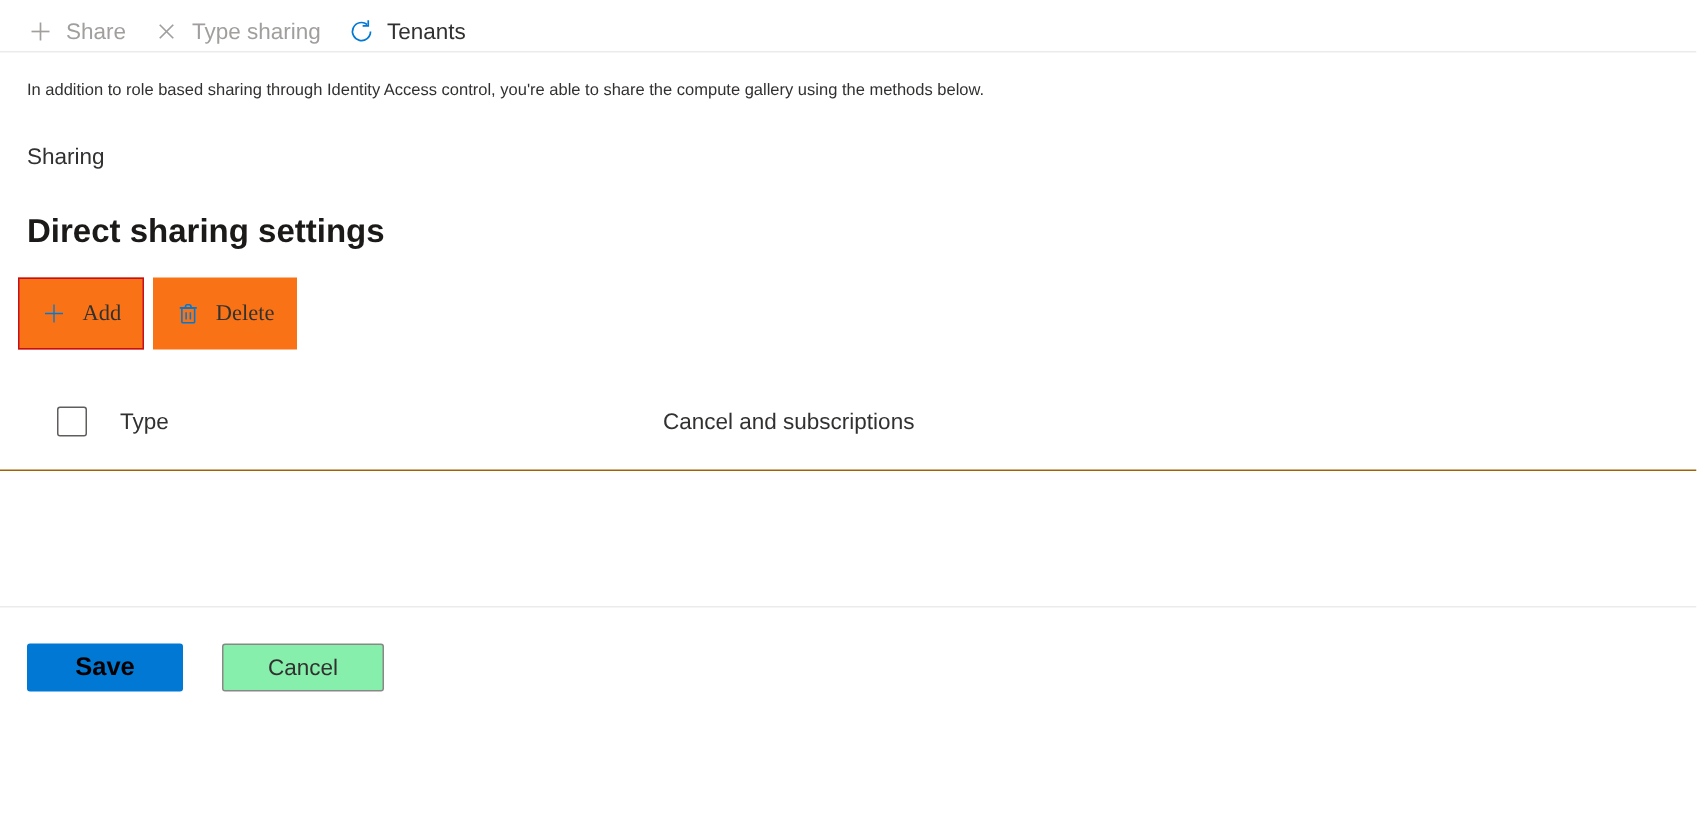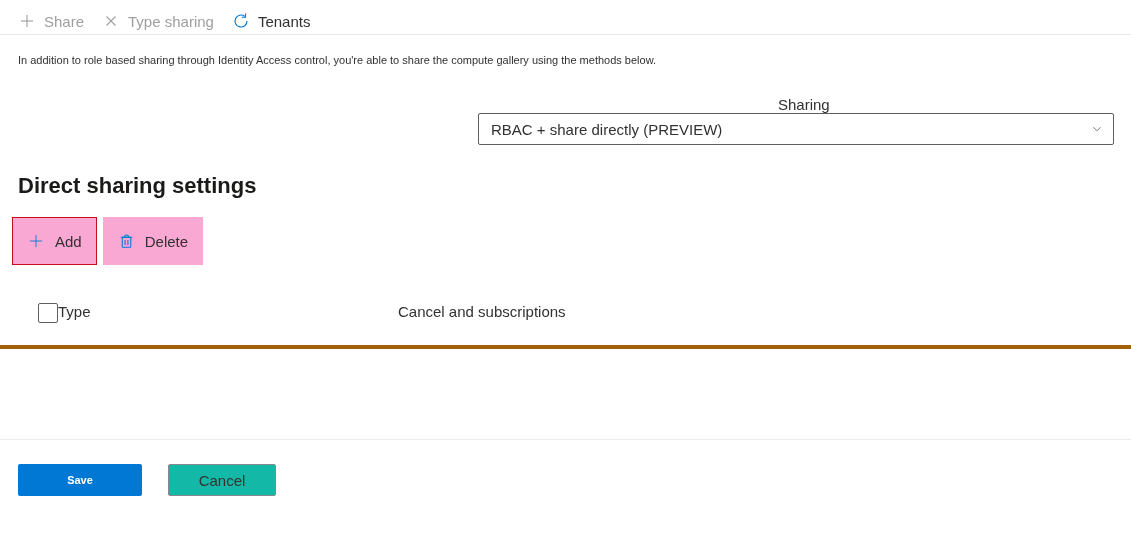--- a/index.html
+++ b/index.html
@@ -41,23 +41,22 @@
     .description {
       padding: 18px 18px 0 18px;
       font-size: 11px;
       color: #323130;
       line-height: 1.4;
     }
 
     
     .form-row {
       display: flex;
-      align-items: flex-end;
+      align-items: flex-start;
       padding: 28px 17px 0 18px;
-      flex-direction: column;
     }
     .form-label {
       width: 336px;
       font-size: 15px;
       color: #323130;
     }
     .select-wrap {
       position: relative;
       width: 636px;
     }
@@ -97,38 +96,41 @@
       gap: 6px;
     }
     .action-btn {
       display: inline-flex;
       align-items: center;
       gap: 10px;
       height: 48px;
       padding: 0 14px;
       font-size: 15px;
       color: #323130;
-      background: #f9a8d4;
+      background: #f97316;
       border: 1px solid transparent;
       cursor: pointer;
+      font-family: Liberation Serif, serif;
     }
     .action-btn.highlight {
       border: 1px solid #c50f1f;
     }
     .action-btn .plus-icon { width: 18px; height: 18px; }
     .action-btn .trash-icon { width: 17px; height: 17px; }
 
     
     .table-header {
       display: flex;
+      align-items: center;
       padding: 22px 18px;
       margin-top: 16px;
-      border-bottom: 4px solid #a16207;
-      font-size: 15px;
-      color: #323130;
+      border-bottom: 1px solid #a16207;
+      font-size: 15px;
+      color: #323130;
+      gap: 22px;
     }
     .checkbox {
       width: 20px;
       height: 20px;
       border: 1px solid #605e5c;
       border-radius: 2px;
       background: #fff;
       cursor: pointer;
       margin-left: 20px;
       flex-shrink: 0;
@@ -139,34 +141,34 @@
     
     .footer {
       position: relative;
       margin-top: 90px;
       border-top: 1px solid #edebe9;
       padding: 24px 18px;
       display: flex;
       gap: 26px;
     }
     .btn-primary {
-      width: 124px;
+      width: 104px;
       height: 32px;
       background: #0078d4;
-      color: #ffffff;
+      color: #000000;
       border: none;
-      font-size: 11px;
+      font-size: 17px;
       font-weight: 600;
       cursor: pointer;
       border-radius: 2px;
     }
     .btn-secondary {
       width: 108px;
       height: 32px;
-      background: #14b8a6;
+      background: #86efac;
       color: #323130;
       border: 1px solid #8a8886;
       font-size: 15px;
       cursor: pointer;
       border-radius: 2px;
     }
   </style>
 </head>
 <body>
 
@@ -191,26 +193,20 @@
         <polyline points="18 2 18 7 13 7"></polyline>
     </svg>
     <span>Tenants</span>
   </div>
 </div>
 
 <div class="description">In addition to role based sharing through Identity Access control, you're able to share the compute gallery using the methods below.</div>
 
 <div class="form-row">
   <div class="form-label">Sharing</div>
-  <div class="select-wrap">
-    <div class="select-box">RBAC + share directly (PREVIEW)</div>
-    <svg class="select-chevron" width="14" height="14" viewBox="0 0 24 24" fill="none" stroke="#605e5c" stroke-width="1.5">
-      <polyline points="6 9 12 15 18 9"></polyline>
-    </svg>
-  </div>
 </div>
 
 <div class="section-heading">Direct sharing settings</div>
 
 <div class="actions-row">
   <button class="action-btn highlight">
     <svg class="plus-icon" viewBox="0 0 24 24" fill="none" stroke="#0078d4" stroke-width="1.2">
       <line x1="12" y1="4" x2="12" y2="20"></line>
         <line x1="4" y1="12" x2="20" y2="12"></line>
     </svg>

